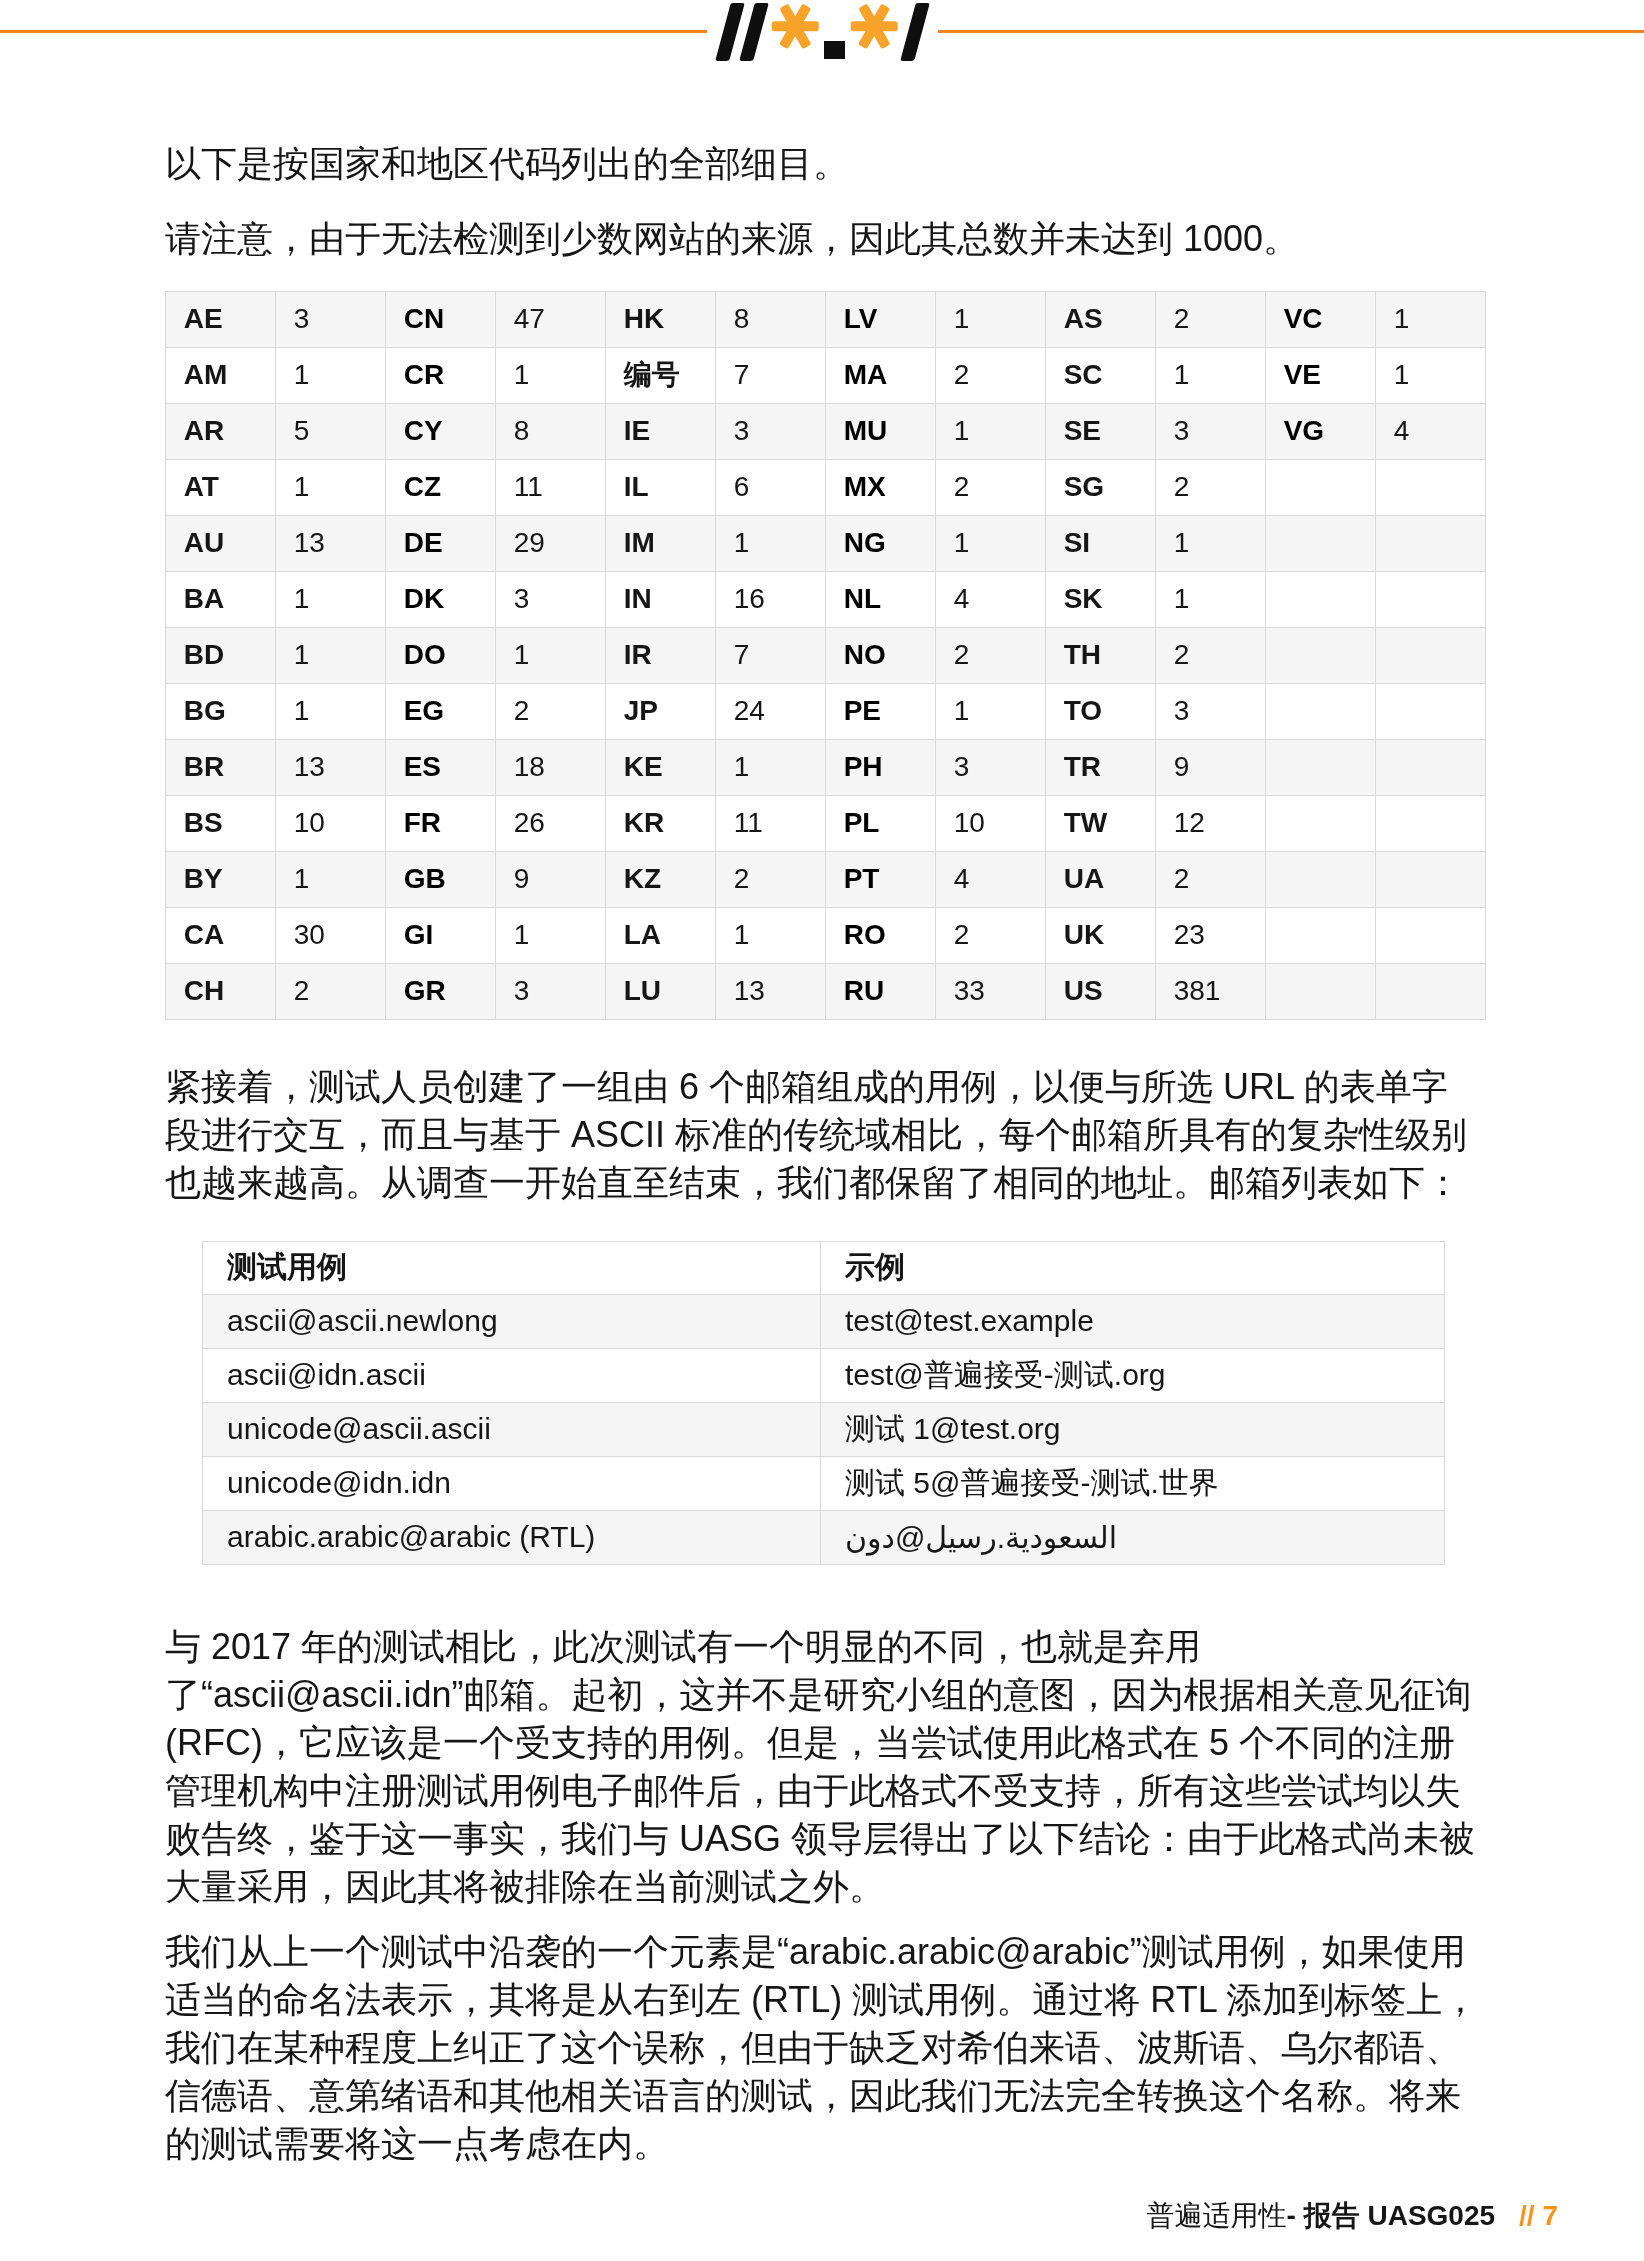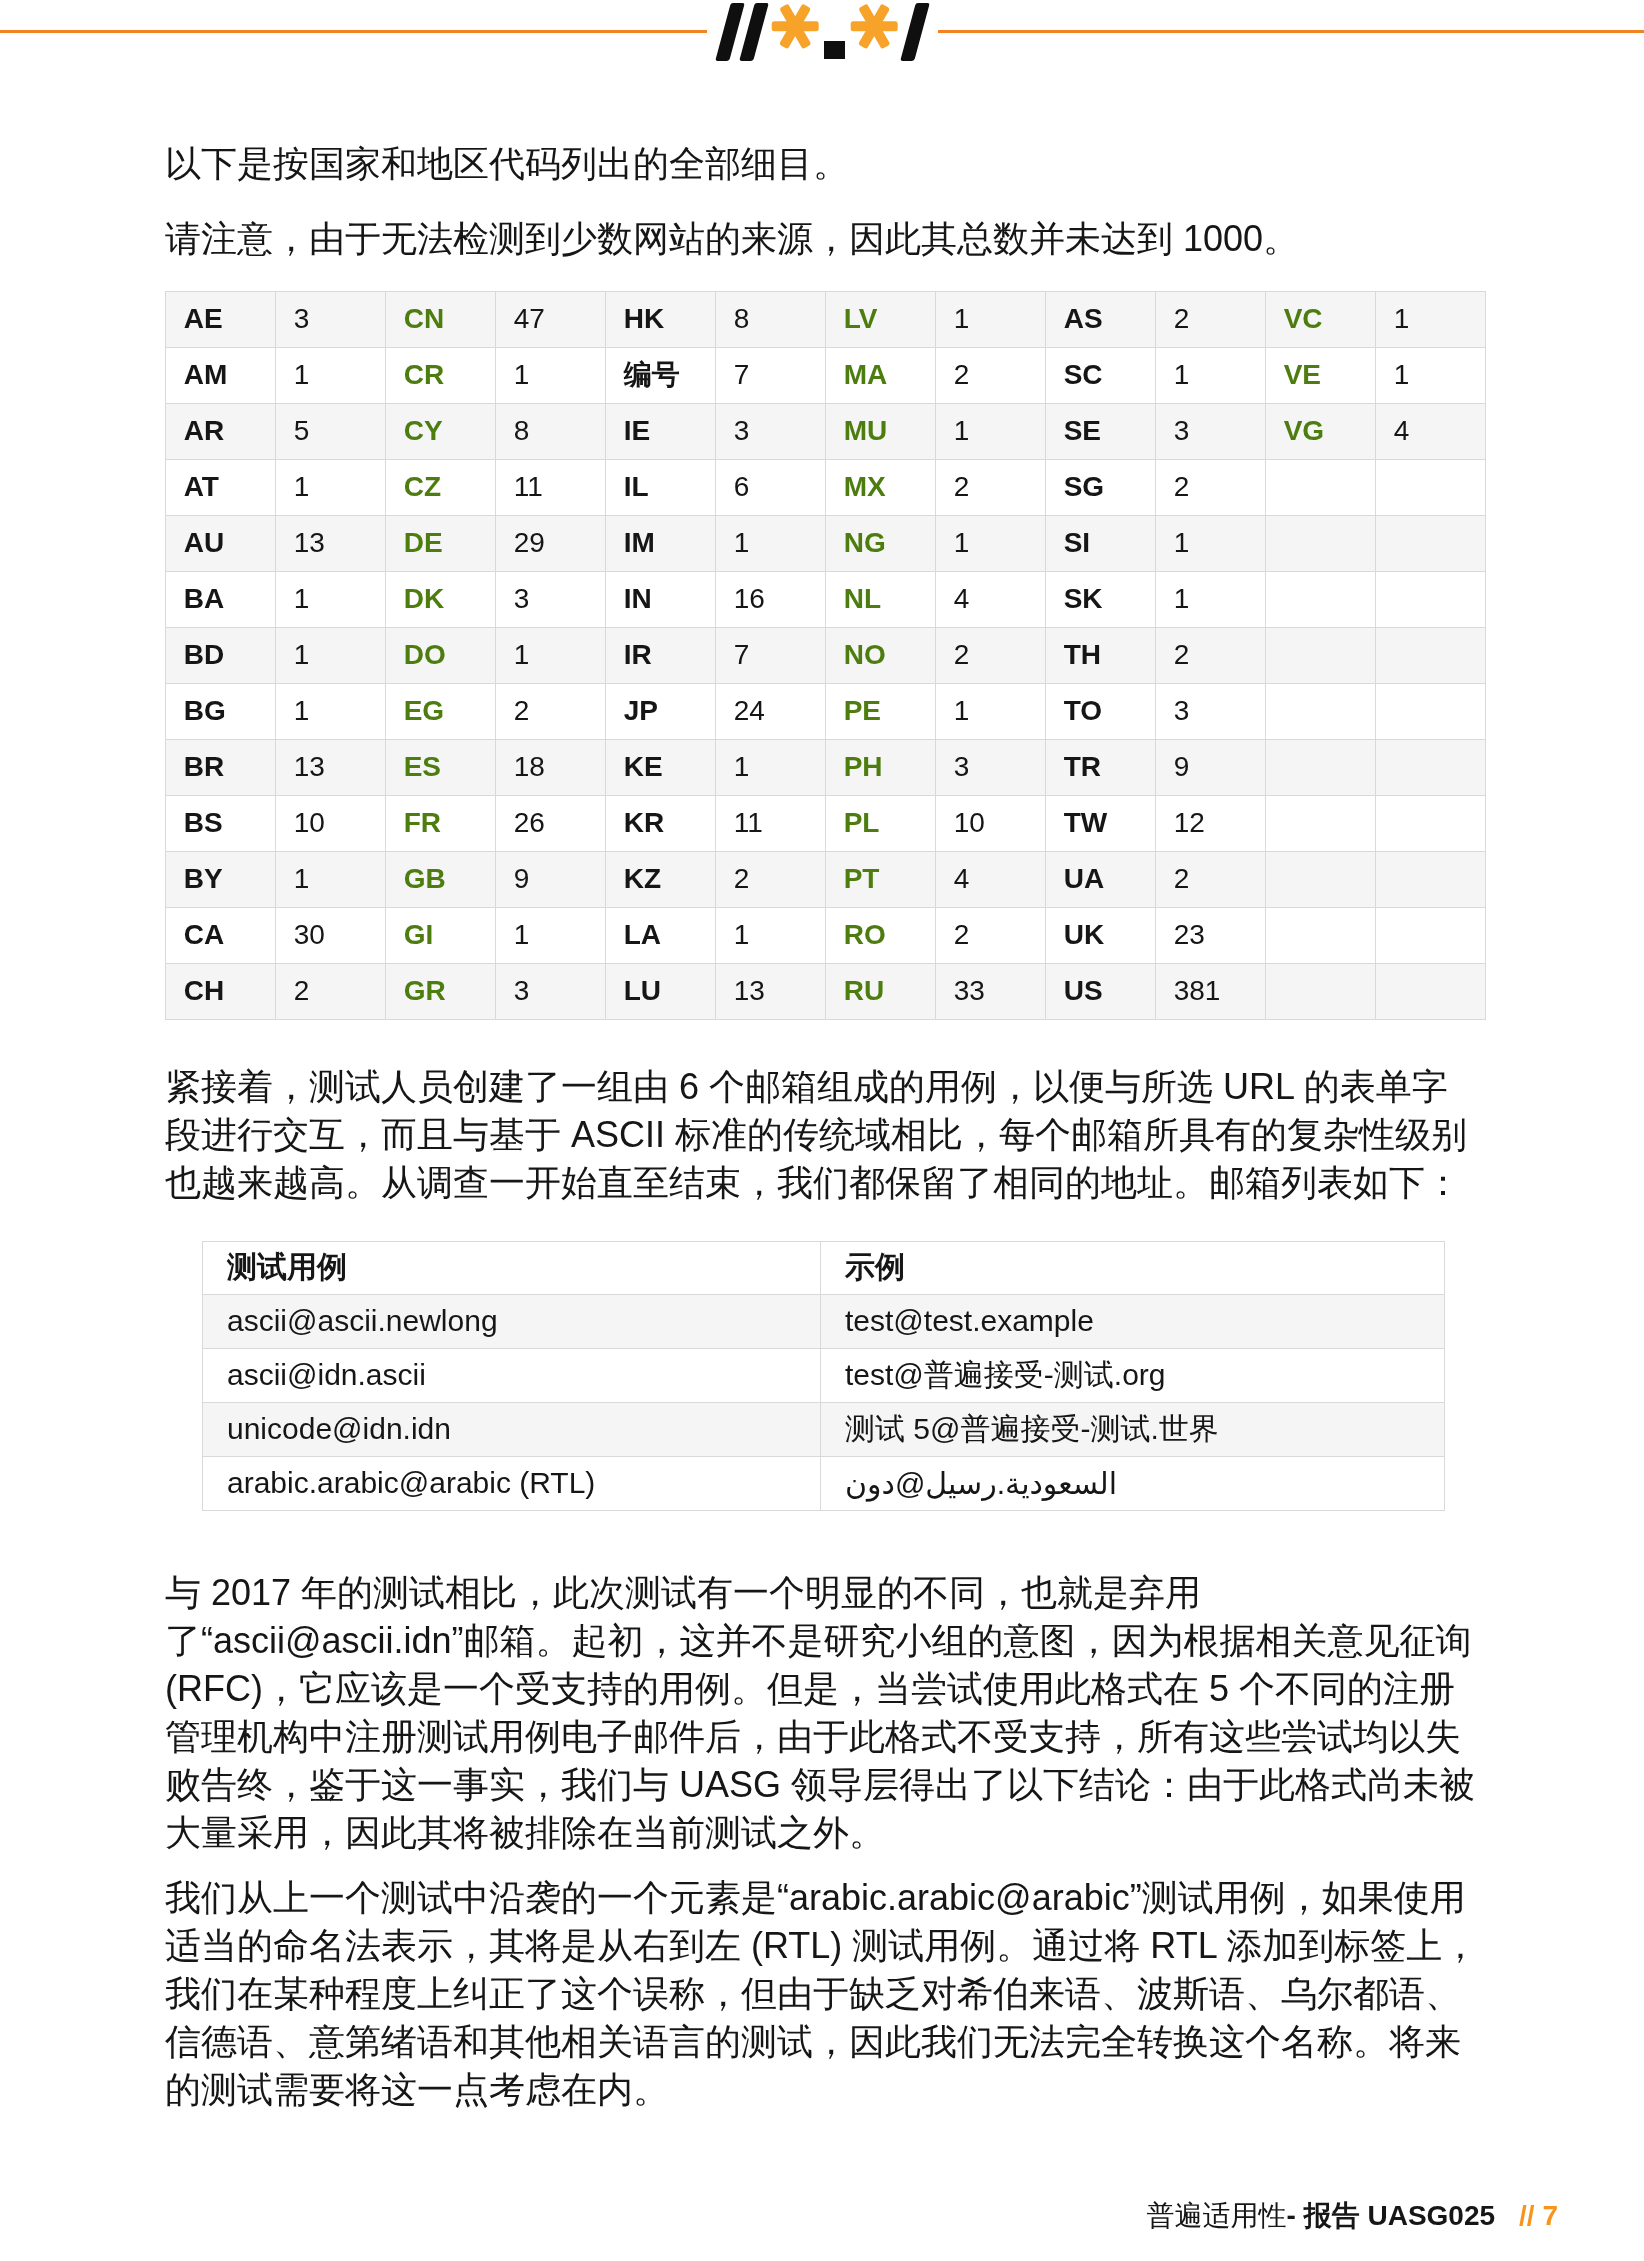--- a/index.html
+++ b/index.html
@@ -28,21 +28,21 @@
   .p5{margin-top:17.7px;}
   
   table{border-collapse:collapse;}
   .country-table{margin:28px 0 0 165px;width:1320px;table-layout:fixed;}
   .country-table td{
     width:110px;height:56px;border:0.8px solid #d9d9d9;
     padding:0 0 0 17.7px;font-size:28px;box-sizing:border-box;vertical-align:middle;
   }
   .country-table tbody tr:nth-child(odd){background:#f5f5f5;}
   .country-table td.code{font-weight:bold;}
-  .country-table td.orange{color:#4d7c0f;}
+  .country-table td.orange{color:#000000;}
   
   .email-table{margin:34px 0 0 202px;width:1243px;table-layout:fixed;}
   .email-table th,.email-table td{
     border:0.8px solid #d9d9d9;height:54px;padding:0 0 0 24px;
     font-size:30px;text-align:left;box-sizing:border-box;vertical-align:middle;font-weight:normal;
   }
   .email-table th{font-weight:bold;height:53px;}
   .email-table th:first-child,.email-table td:first-child{width:618px;}
   .email-table tbody tr:nth-child(odd){background:#f5f5f5;}
   
@@ -279,20 +279,24 @@
   <tbody>
       <tr>
         <td>ascii@ascii.newlong</td>
         <td>test@test.example</td>
       </tr>
       <tr>
         <td>ascii@idn.ascii</td>
         <td>test@普遍接受-测试.org</td>
       </tr>
       <tr>
+        <td>unicode@ascii.ascii</td>
+        <td>测试 1@test.org</td>
+      </tr>
+      <tr>
         <td>unicode@idn.idn</td>
         <td>测试 5@普遍接受-测试.世界</td>
       </tr>
       <tr>
         <td>arabic.arabic@arabic (RTL)</td>
         <td>السعودية.رسيل@دون</td>
       </tr>
     </tbody>
 </table>
 

